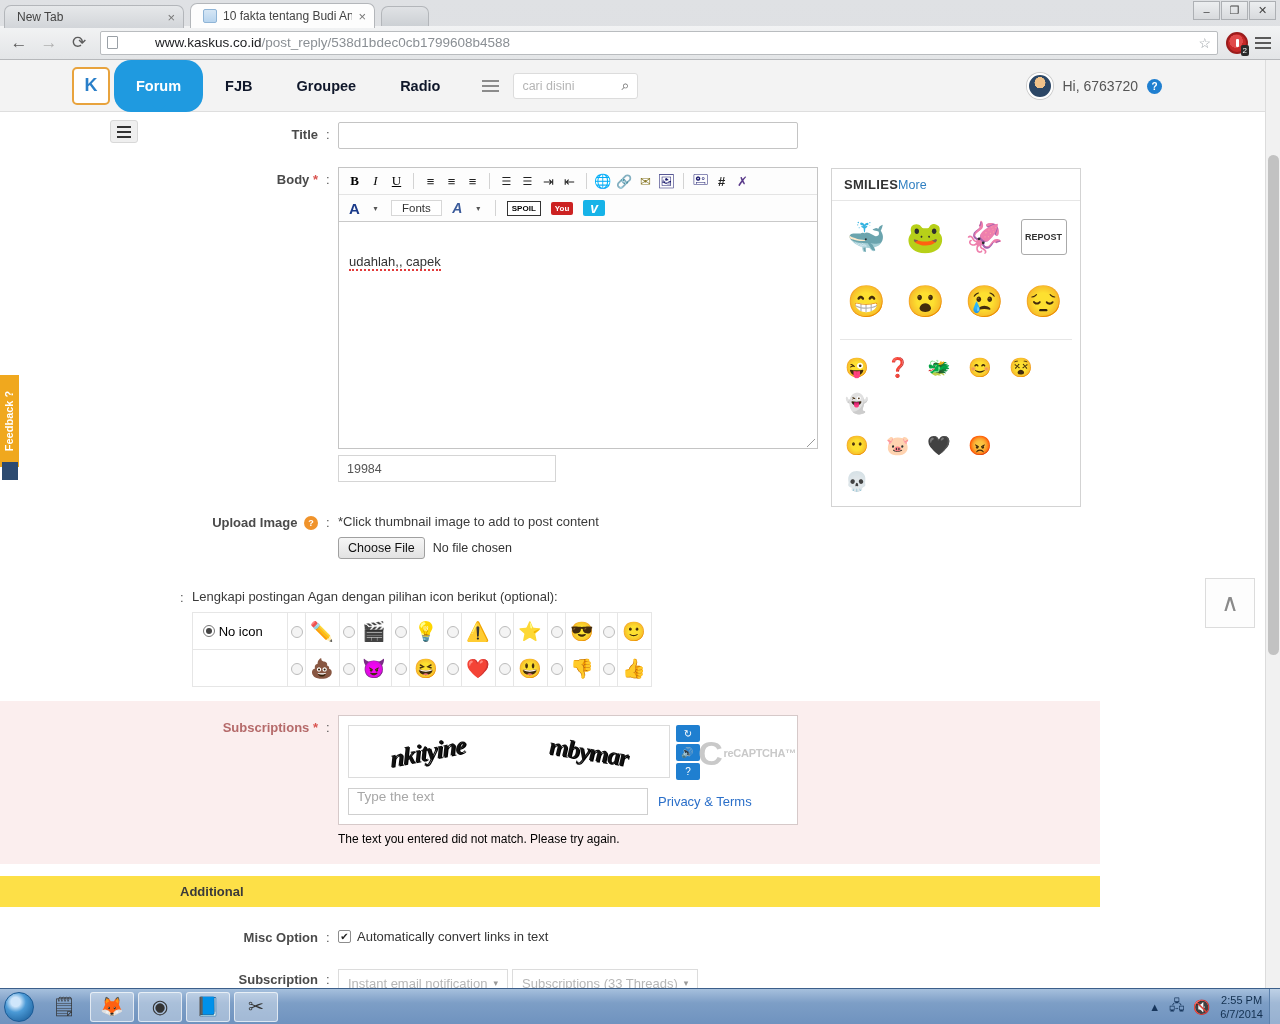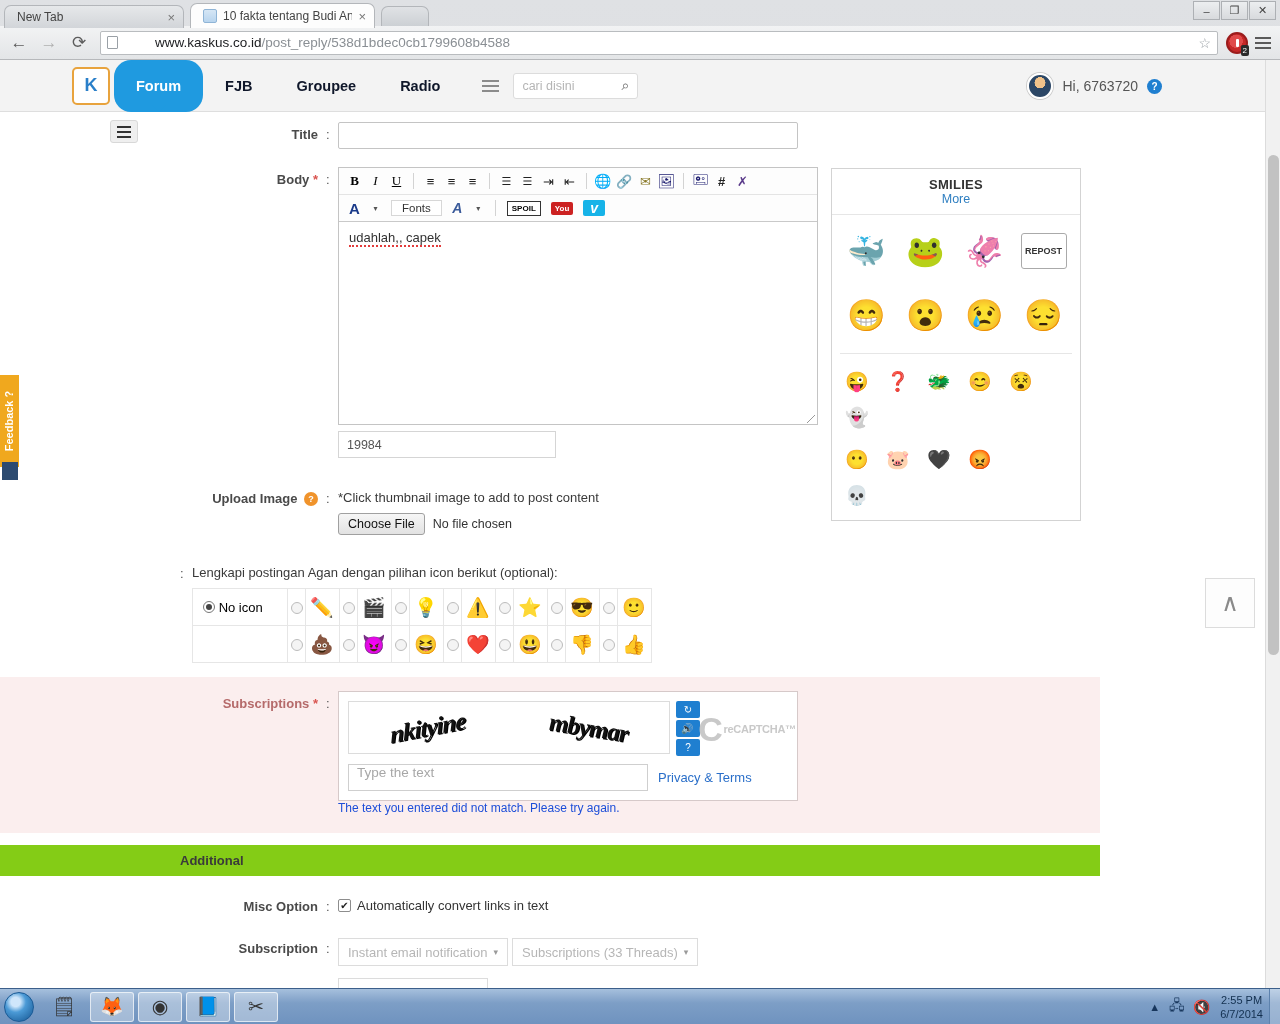--- a/index.html
+++ b/index.html
@@ -112,34 +112,34 @@
   .titleinput { width:460px; height:27px; border:1px solid #c4c4c4; border-radius:2px;
                 background:#fff; }
 
   .editor { width:480px; border:1px solid #c4c4c4; background:#fff; }
   .tbrow { display:flex; align-items:center; height:27px; padding:0 6px; gap:2px;
            border-bottom:1px solid #e4e4e4; background:#fdfdfd; }
   .tbrow.r2 { border-bottom:1px solid #c9c9c9; }
   .tbtn { width:19px;height:20px; display:flex;align-items:center;justify-content:center;
           font-size:13px; color:#1a1a6e; }
   .sep { width:1px;height:16px;background:#d3d3d3; margin:0 5px; }
-  .tarea { height:192px; padding:8px 10px; font-size:13px; color:#333; }
+  .tarea { height:192px; padding:8px 10px; font-size:13px; color:#333;margin-top:24px; }
   .spell { border-bottom:2px dotted #e23b3b; }
   .resizer { height:10px; position:relative; }
   .resizer:after { content:""; position:absolute; right:2px; bottom:1px; width:8px;height:8px;
      background:
        linear-gradient(135deg, transparent 45%, #999 45%, #999 55%, transparent 55%); }
   .counter { width:218px; height:27px; border:1px solid #d5d5d5; background:#fff;
              margin-top:6px; display:flex; align-items:center; padding:0 8px;
              color:#555; font-size:12.5px; }
 
   .smilies { position:absolute; right:199px; top:56px; width:250px;
              border:1px solid #d3d3d3; background:#fff; }
   .smhead { display:flex; align-items:center; 
-            padding:8px 12px; border-bottom:1px solid #e6e6e6;flex-direction:column; }
+            padding:8px 12px; border-bottom:1px solid #e6e6e6; }
   .smhead .t { font-weight:bold; color:#333; font-size:13px; letter-spacing:.3px;}
   .smhead .m { color:#2f7fc1; font-size:12.5px; }
   .smgrid { display:flex; flex-wrap:wrap; padding:8px 6px; gap:2px; }
   .smgrid.big .cell { width:57px;height:56px; display:flex;align-items:center;justify-content:center;
                       font-size:31px; }
   .smdiv { height:1px; background:#e6e6e6; margin:2px 8px; }
   .smgrid.small .cell { width:39px;height:34px; display:flex;align-items:center;justify-content:center;
                         font-size:19px; }
   .repost { width:46px;height:36px; background:#fff; border:1px solid #aaa; border-radius:3px;
             font-size:9px; font-weight:bold; color:#333; display:flex; flex-direction:column;
@@ -183,23 +183,23 @@
   .capbtns { display:flex; flex-direction:column; gap:2px; }
   .capbtn { width:24px;height:17px; background:#1f7fd0; color:#fff; font-size:10px;
             display:flex;align-items:center;justify-content:center; border-radius:2px;}
   .caplogo { width:82px; display:flex; align-items:center; justify-content:center;
              color:#c9c9c9; font-size:11px; font-weight:bold; letter-spacing:-.3px;}
   .caplogo .c { font-size:34px; line-height:1; margin-right:1px; }
   .capinrow { display:flex; align-items:center; margin-top:8px; gap:10px; }
   .capinput { width:300px; height:27px; border:1px solid #cfcfcf; background:#fff;
               color:#a7a7a7; font-size:13.5px; display:flex;padding:0 8px;}
   .privacy { color:#2a6fc9; font-size:13px; }
-  .caperr { font-size:12px; color:#1d4ed8; }
-
-  .addhead { background:#84cc16; margin-left:-180px; padding:8px 0 8px 180px; width:1100px;
+  .caperr { font-size:12px; color:#000000; margin-top:7px; }
+
+  .addhead { background:#fde047; margin-left:-180px; padding:8px 0 8px 180px; width:1100px;
              font-weight:bold; color:#3a3a3a; font-size:13px; margin-top:12px; }
   .chkrow { display:flex; align-items:center; gap:6px; padding-top:4px; font-size:13px; color:#333;}
   .chk { width:13px;height:13px;border:1px solid #8d8d8d; background:#fff; border-radius:2px;
          display:flex;align-items:center;justify-content:center; font-size:10px; color:#222; }
   .selects { display:flex; gap:4px; padding-top:2px; }
   .sel { height:28px; border:1px solid #dcdcdc; background:#fff; color:#b6b6b6;
          font-size:13px; display:flex; align-items:center; padding:0 9px; }
   .sel .car { margin-left:6px; font-size:9px; color:#9a9a9a; }
   .cutrow { margin-top:12px; width:150px; height:22px; border:1px solid #dcdcdc;
             border-bottom:none; background:#fff; margin-left:0; }

